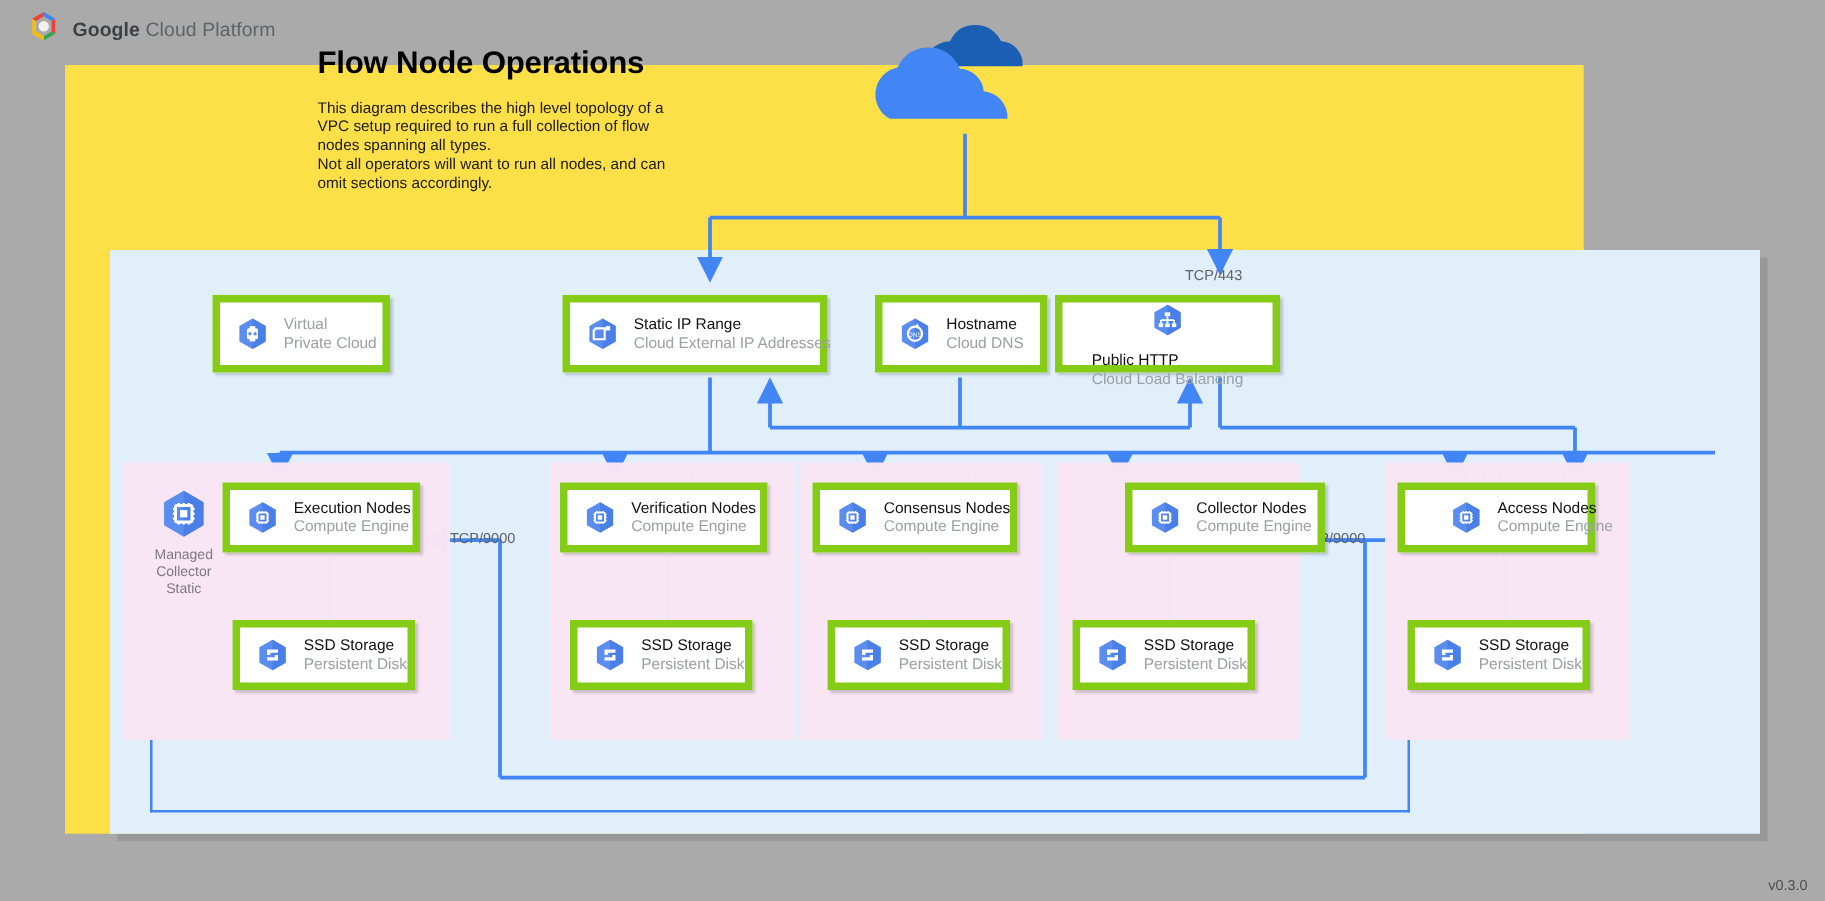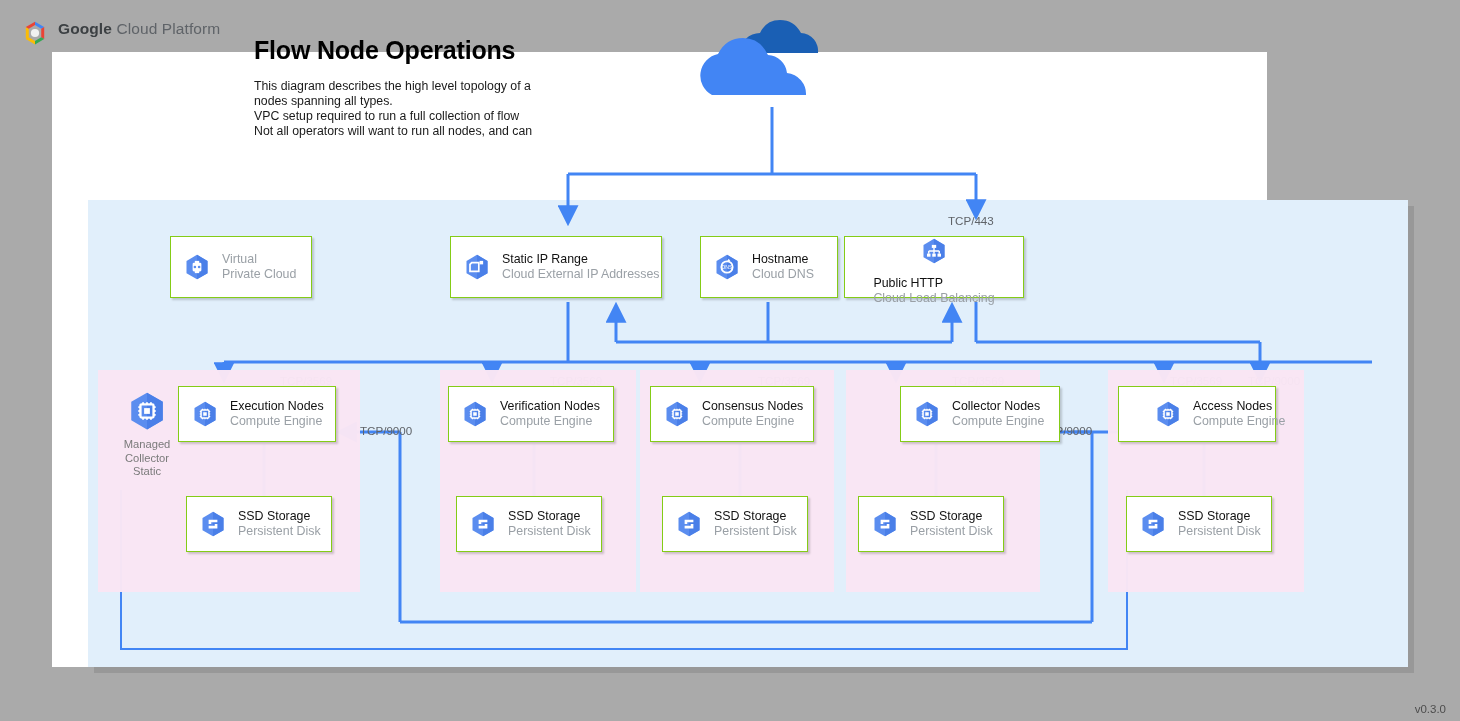--- a/index.html
+++ b/index.html
@@ -4,33 +4,33 @@
 <style>
   * { box-sizing: border-box; margin: 0; padding: 0; }
   html, body { width: 1460px; height: 721px; overflow: hidden; }
   body {
     background: #aaaaaa;
     font-family: "Liberation Sans", sans-serif;
     position: relative;
   }
   
   #gcp-header {
-    position: absolute; left: 22px; top: 20px;
-    display: flex; align-items: flex-start; gap: 10px;
+    position: absolute; left: 22px; top: 8px;
+    display: flex; align-items: flex-end; gap: 10px;
     height: 26px;
   }
   #gcp-logo { width: 26px; height: 26px; display: block; }
   #gcp-wordmark { font-size: 15.5px; color: #5f6368; letter-spacing: .1px; white-space: nowrap; }
   #gcp-wordmark b { color: #3c4043; font-weight: bold; }
 
   
   #canvas {
     position: absolute; left: 52px; top: 52px;
     width: 1215px; height: 615px;
-    background: #ffffff;
+    background: #fde047;
   }
   
   #diagram-title {
     position: absolute; left: 202px; top: -16px;
     font-size: 25px; font-weight: bold; color: #000;
     letter-spacing: -.2px; white-space: nowrap;
   }
   #diagram-desc {
     position: absolute; left: 202px; top: 27px;
     width: 290px;
@@ -57,21 +57,21 @@
   
   #cloud-wrap { position: absolute; left: 630px; top: -35px; width: 180px; height: 90px; }
 
   
   #wires { position: absolute; left: 0; top: 0; width: 1356px; height: 615px; overflow: visible; }
 
   
   .card {
     position: absolute;
     background: #ffffff;
-    border: 1px solid #84cc16;
+    border: 6px solid #84cc16;
     display: flex; align-items: center;
     padding: 0 12px;
     gap: 11px;
     box-shadow: 2px 2px 2px rgba(0,0,0,.18);
   }
   .card .labels { display: flex; flex-direction: column; justify-content: center; line-height: 1.18; }
   .card .t { font-size: 12.4px; color: #111; white-space: nowrap; }
   .card .s { font-size: 12.4px; color: #9aa0a6; white-space: nowrap; }
   .card .ico { width: 28px; height: 28px; flex: 0 0 28px; }
   
@@ -124,23 +124,24 @@
   </svg>
   <div id="gcp-wordmark"><b>Google</b><span> Cloud Platform</span></div>
 </div>
 
 <div id="canvas">
 
   <div id="diagram-title">Flow Node Operations</div>
 
   <div id="diagram-desc">
     <p>This diagram describes the high level topology of a</p>
+    <p>VPC setup required to run a full collection of flow</p>
     <p>nodes spanning all types.</p>
-    <p>VPC setup required to run a full collection of flow</p>
     <p>Not all operators will want to run all nodes, and can</p>
+    <p>omit sections accordingly.</p>
   </div>
 
   <div id="cloud-wrap">
     <svg viewBox="0 0 180 90" width="180" height="90">
       <path d="M58 36 a20 20 0 0 1 20-20 q6-13 20-13 t21 13 a18 18 0 0 1 17 20 z" fill="#1a5fb4"></path>
       <path d="M30 78 a22 22 0 0 1 6-41 q8-16 25-16 t25 17 a20 20 0 0 1 19 18 a21 21 0 0 1 19 22 z" fill="#4285f4"></path>
     </svg>
   </div>
 
   <div id="vpc-region">

